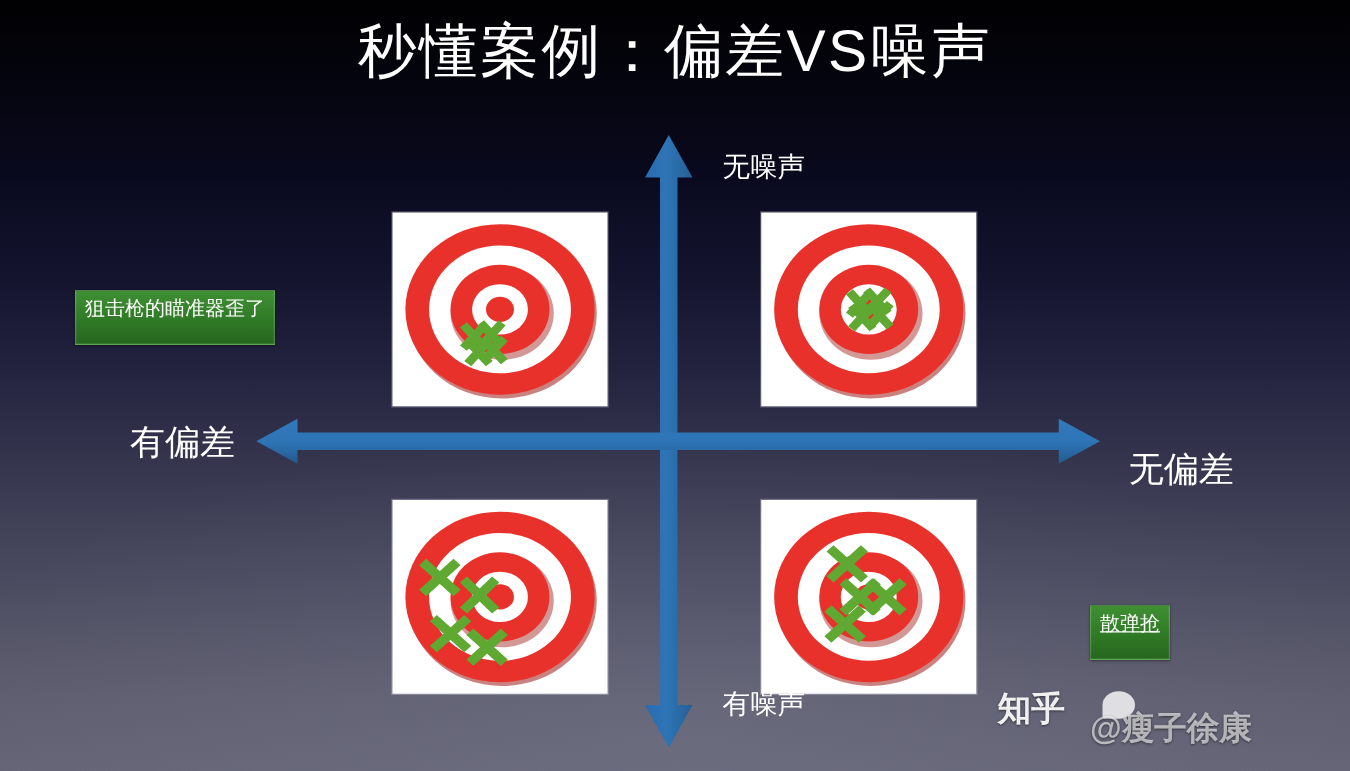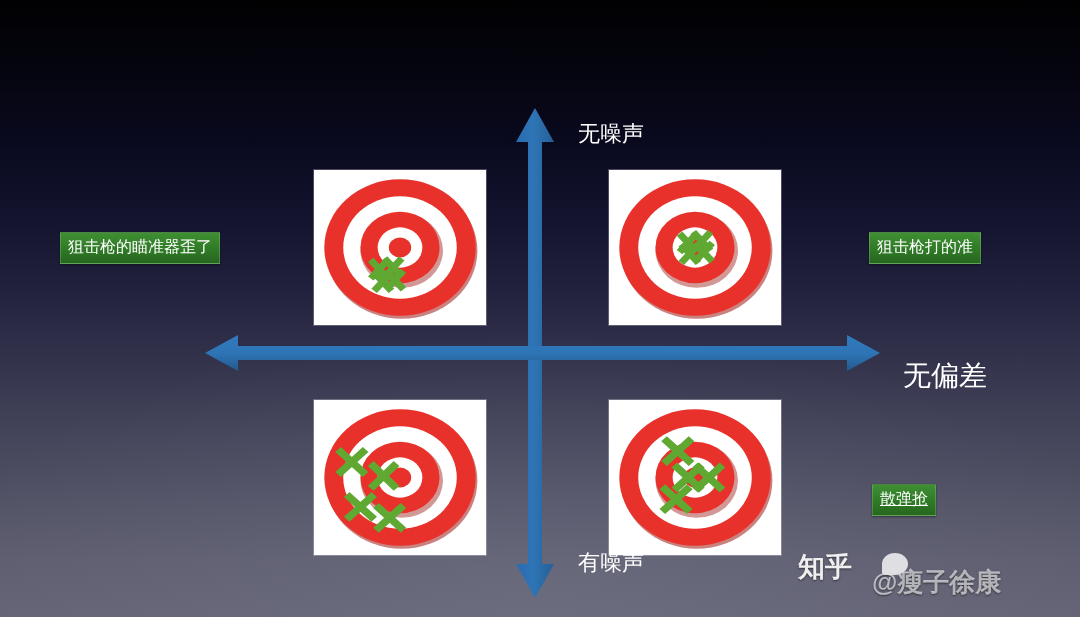--- a/index.html
+++ b/index.html
@@ -92,21 +92,21 @@
   .tc-bl { left: 314px; top: 400px; width: 172px; height: 155px; }
   .tc-br { left: 609px; top: 400px; width: 172px; height: 155px; }
 
   .target-svg { display: block; width: 100%; height: 100%; }
 
   
   .chip {
     position: absolute;
     color: #ffffff;
     font-size: 16px;
-    padding: 4px 7px 5px 7px;
+    padding: 4px 7px 17px 7px;
     white-space: nowrap;
     z-index: 7;
     border: 1px solid rgba(255,255,255,0.18);
     box-shadow: 0 1px 2px rgba(0,0,0,0.45);
     background: linear-gradient(180deg, #3f8f33 0%, #2f7a26 55%, #27661f 100%);
   }
   .chip-tl { left: 60px;  top: 232px; }
   .chip-tr { left: 869px; top: 232px; }
   .chip-bl { left: 79px;  top: 474px; }
   .chip-br { left: 872px; top: 484px; text-decoration: underline; }
@@ -140,20 +140,21 @@
     height: 22px;
     border-radius: 50% 50% 50% 10%;
     background: rgba(255,255,255,0.80);
   }
 </style>
 </head>
 <body>
 
 <div id="slide">
 
+  <div class="title">秒懂案例：偏差VS噪声</div>
 
   <div class="axis v-axis">
     <svg viewBox="0 0 40 490" width="40" height="490">
       <defs>
         <linearGradient id="gradV" x1="0" y1="0" x2="1" y2="0">
           <stop offset="0%" stop-color="#2a6bb0"></stop>
           <stop offset="45%" stop-color="#2E75B6"></stop>
           <stop offset="100%" stop-color="#255f96"></stop>
         </linearGradient>
       </defs>
@@ -169,20 +170,21 @@
           <stop offset="50%" stop-color="#2E75B6"></stop>
           <stop offset="100%" stop-color="#23598f"></stop>
         </linearGradient>
       </defs>
       <polygon points="0,19 33,1 33,12 642,12 642,1 675,19 642,37 642,26 33,26 33,37" fill="url(#gradH)"></polygon>
     </svg>
   </div>
 
   <div class="axis-label lbl-top">无噪声</div>
   <div class="axis-label lbl-bottom">有噪声</div>
+  <div class="axis-label lbl-left">有偏差</div>
   <div class="axis-label lbl-right">无偏差</div>
 
   <div class="target-card tc-tl">
     <svg class="target-svg" viewBox="0 0 100 100" preserveAspectRatio="none">
       <g>
         <circle cx="51" cy="52" r="44" fill="#9c1b16" opacity="0.55"></circle>
         <circle cx="50" cy="50" r="44" fill="#E8312A"></circle>
         <circle cx="50" cy="50" r="33" fill="#ffffff"></circle>
         <circle cx="51" cy="52" r="24" fill="#9c1b16" opacity="0.45"></circle>
         <circle cx="50" cy="50" r="23" fill="#E8312A"></circle>
@@ -252,21 +254,20 @@
       <g stroke="#5FA832" stroke-width="4.6" stroke-linecap="butt">
         <path d="M32,25 L48,41 M48,25 L32,41"></path>
         <path d="M38,42 L54,58 M54,42 L38,58"></path>
         <path d="M50,42 L66,58 M66,42 L50,58"></path>
         <path d="M31,56 L47,72 M47,56 L31,72"></path>
       </g>
     </svg>
   </div>
 
   <div class="chip chip-tl">狙击枪的瞄准器歪了</div>
-  <div class="chip chip-tr">狙击枪打的准</div>
   <div class="chip chip-br">散弹抢</div>
 
   <div class="watermark">
     <span class="wm-row">
       <span>知乎</span>
       <span class="wm-logo"></span>
       <span class="wm-overlap">@瘦子徐康</span>
     </span>
   </div>
 

